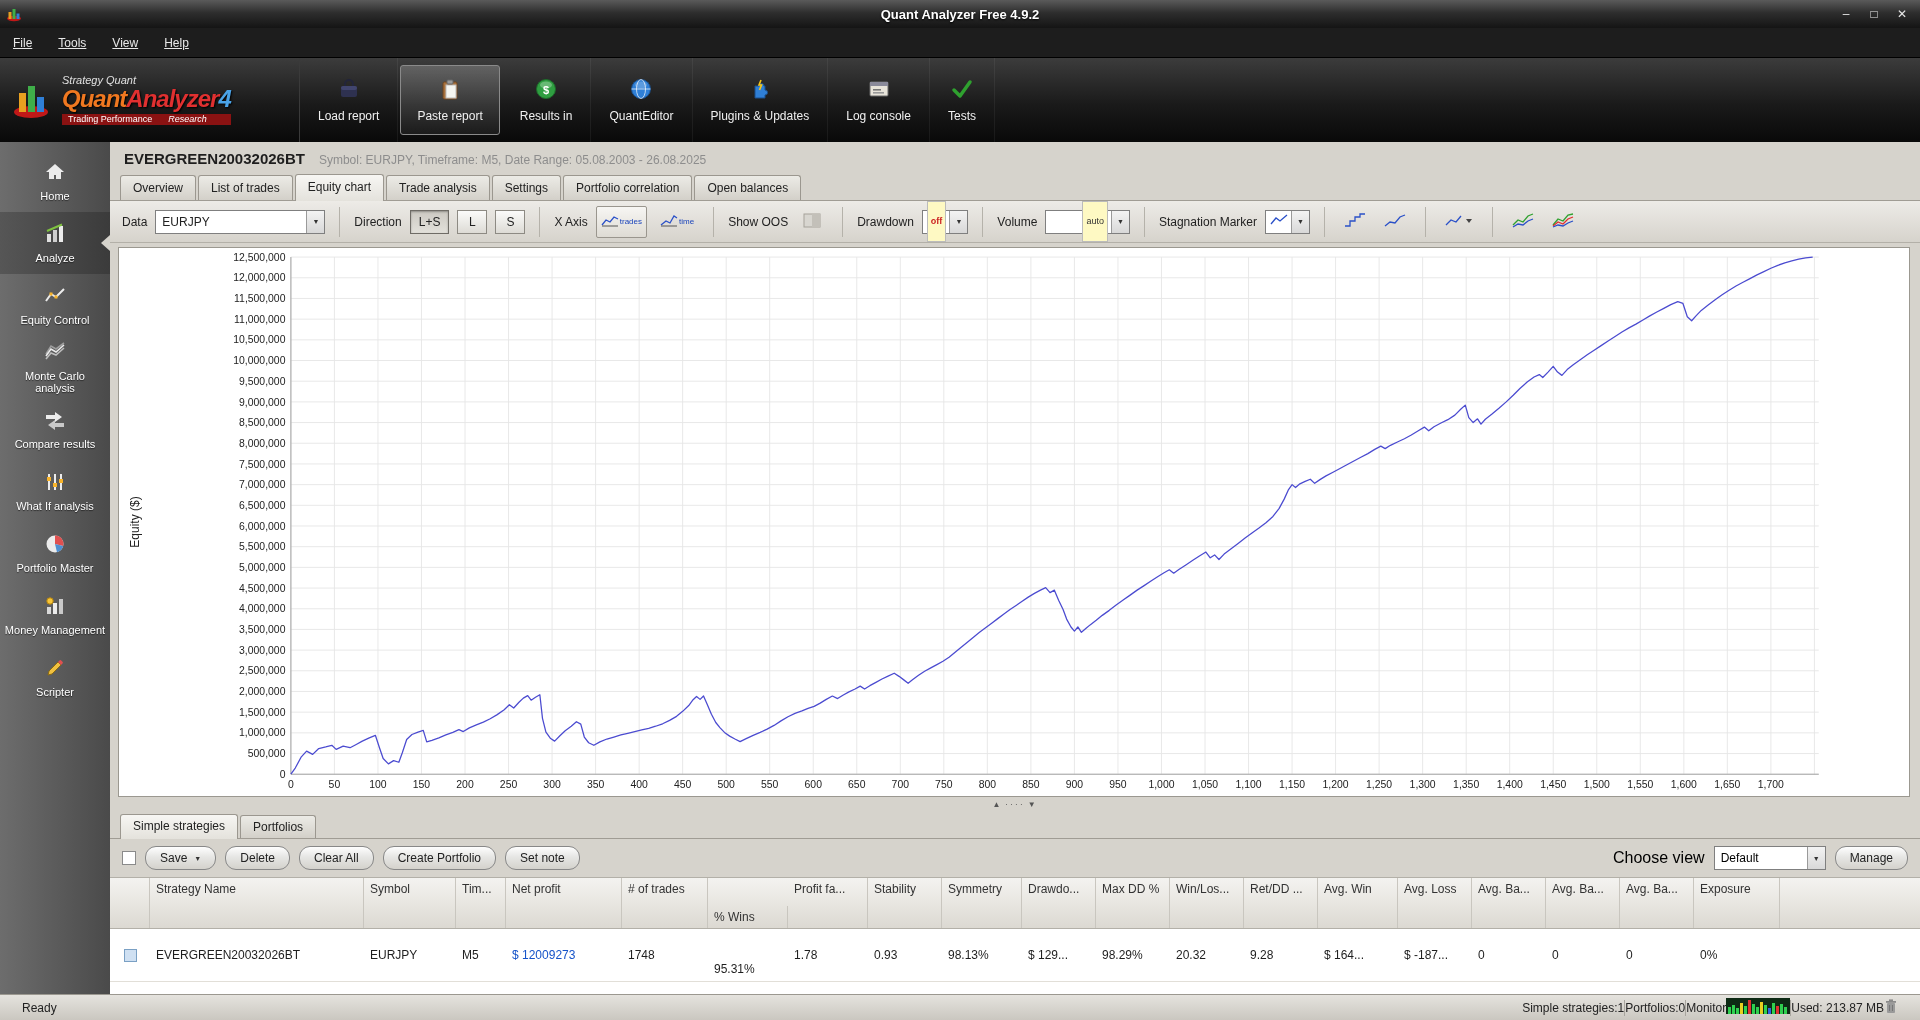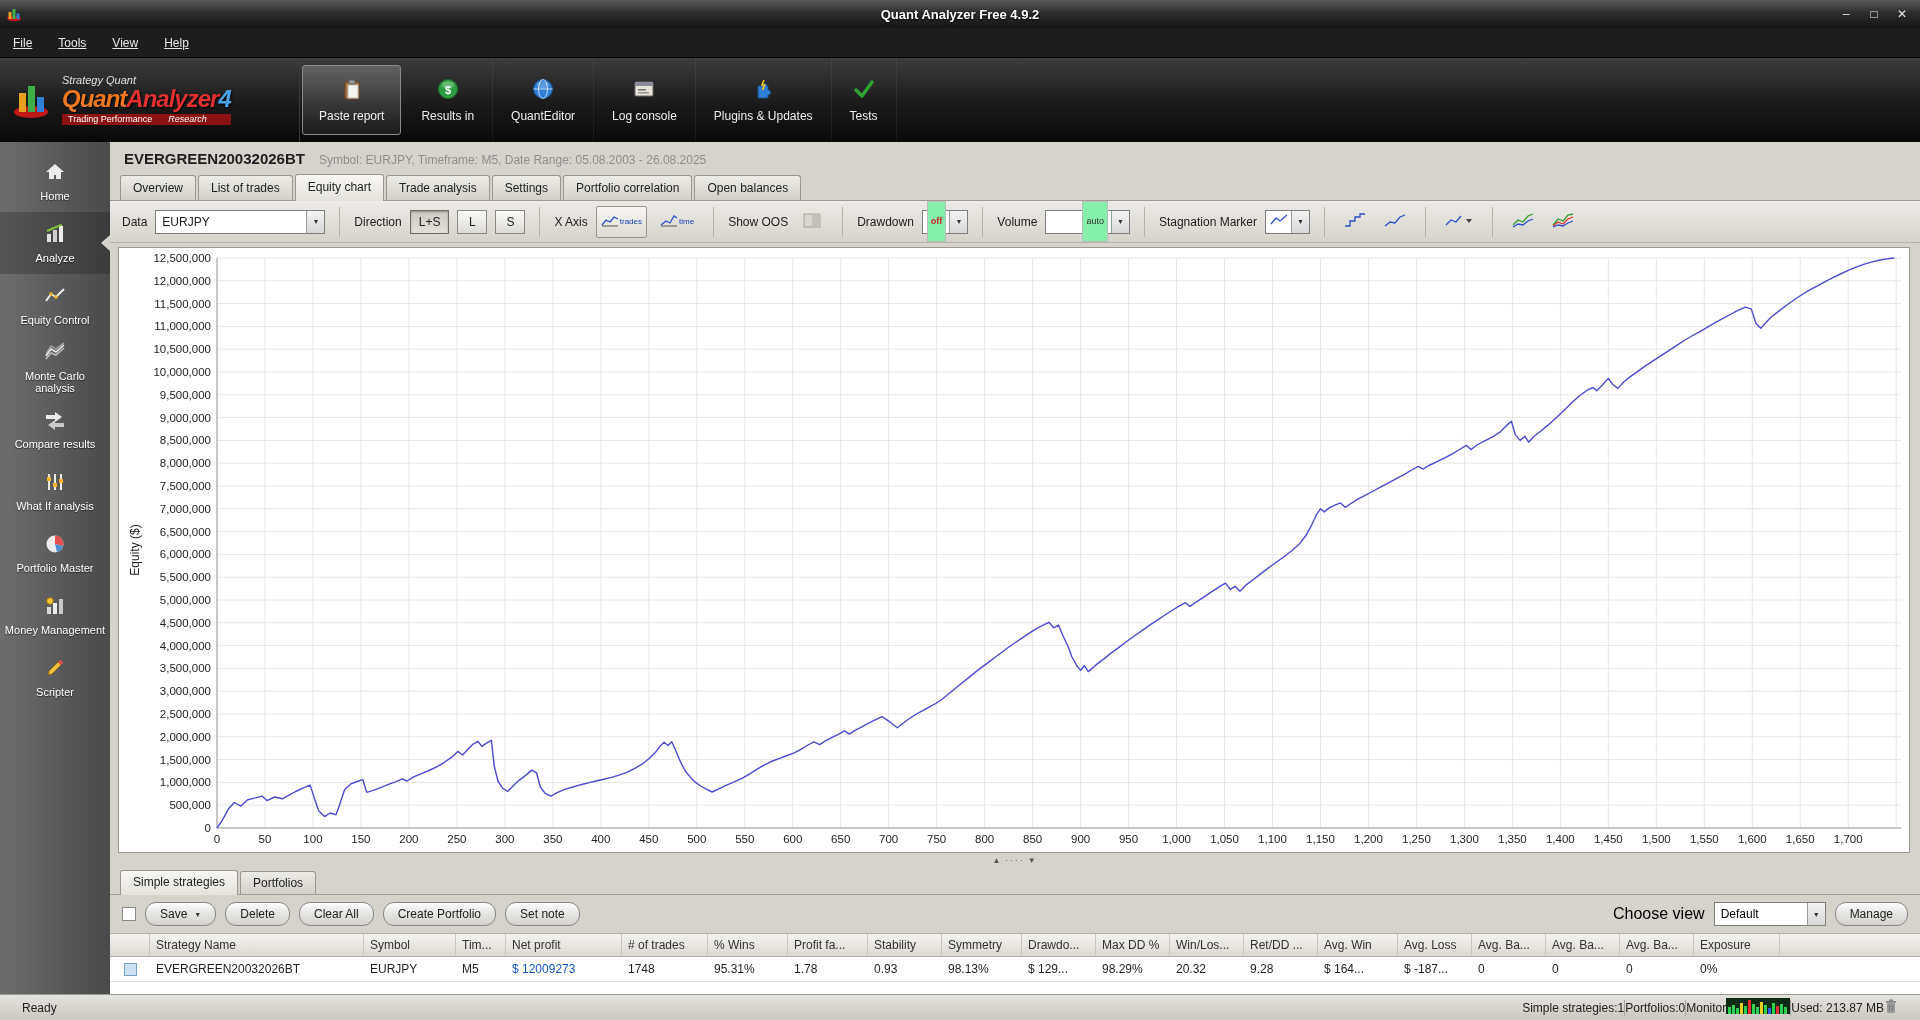--- a/index.html
+++ b/index.html
@@ -56,21 +56,21 @@
   .select{height:24px;background:#fff;border:1px solid #7f7f7f;display:flex;align-items:center;font-size:12px;padding-left:6px;}
   .select-arrow{margin-left:auto;width:18px;height:100%;display:flex;align-items:center;justify-content:center;background:linear-gradient(#f3f3f3,#d8d8d8);border-left:1px solid #9a9a9a;font-size:7px;color:#333;}
   .data-select{width:170px;}
   .view-select{width:112px;}
   .small-select{padding-left:4px;gap:3px;}
   .toggle{height:24px;min-width:30px;padding:0 8px;display:flex;align-items:center;justify-content:center;background:linear-gradient(#fbfbfa,#dddbd5);border:1px solid #8d8a83;font-size:12px;}
   .toggle.pressed{background:linear-gradient(#ccc9c2,#e2e0da);border-color:#6f6c66;box-shadow:inset 0 1px 2px rgba(0,0,0,.3);}
   .mini-btn{height:32px;min-width:32px;padding:2px 4px;display:flex;flex-direction:row;align-items:center;justify-content:center;gap:1px;border:1px solid transparent;border-radius:2px;}
   .mini-btn.active{border-color:#9a968e;background:linear-gradient(#f7f6f3,#dedbd4);}
   .mini-cap{font-size:8px;color:#1a44bb;line-height:1;}
-  .dd-chip{font-size:9px;font-weight:bold;border:1px solid #bbb;padding:15px 3px;background:#86efac;line-height:1;}
+  .dd-chip{font-size:9px;font-weight:bold;border:1px solid #bbb;padding:15px 3px;background:#fef9c3;line-height:1;}
   .dd-off{color:#cc2222;}
   .dd-auto{color:#333;font-weight:normal;margin-left:32px;}
 
   .chart-region{flex:1;display:flex;flex-direction:column;padding:4px 10px 0 8px;min-height:0;}
   .chart-box{flex:1;background:#fff;border:1px solid #9b9890;position:relative;min-height:0;}
   #equity-svg{position:absolute;left:0;top:0;width:100%;height:100%;}
   .equity-label{position:absolute;top:50%;left:16px;transform:translate(-50%,-50%) rotate(-90deg);white-space:nowrap;font-size:12px;color:#222;}
   .splitter{height:15px;display:flex;align-items:center;justify-content:center;gap:5px;color:#555;font-size:8px;flex:0 0 auto;}
 
   .bottom-tabs{display:flex;gap:2px;padding:2px 10px 0;align-items:flex-end;border-bottom:1px solid #a09c94;flex:0 0 auto;}
@@ -84,21 +84,21 @@
   .actions-right{margin-left:auto;display:flex;align-items:center;gap:9px;}
 
   .table-zone{background:#fff;flex:0 0 auto;border-top:1px solid #b3b0a8;}
   .thead{display:flex;background:linear-gradient(#f4f3f0,#dcd9d2);border-bottom:1px solid #b3b0a8;font-size:12px;color:#333;}
   .th{padding:4px 6px;border-right:1px solid #c9c6bf;overflow:hidden;white-space:nowrap;flex:0 0 auto;}
   .trow{display:flex;background:#fff;font-size:12px;color:#1e1e1e;border-bottom:1px solid #e2dfd8;align-items:center;}
   .td{padding:5px 6px;overflow:hidden;white-space:nowrap;flex:0 0 auto;}
   .fill{flex:1 1 auto;border-right:none;}
   .c0{width:40px;display:flex;justify-content:center;}
   .c1{width:214px;}.c2{width:92px;}.c3{width:50px;}.c4{width:116px;}.c5{width:86px;}
-  .c6{width:80px;}.c7{width:80px;}.c8{width:74px;}.c9{width:80px;}.c10{width:74px;}
+  .c6{width:80px;margin-top:28px;}.c7{width:80px;}.c8{width:74px;}.c9{width:80px;}.c10{width:74px;}
   .c11{width:74px;}.c12{width:74px;}.c13{width:74px;}.c14{width:80px;}.c15{width:74px;}
   .c16{width:74px;}.c17{width:74px;}.c18{width:74px;}.c19{width:86px;}
   .row-check{width:13px;height:13px;background:#cfe0f2;border:1px solid #7aa0c4;}
   .table-fill{height:12px;background:#fff;flex:0 0 auto;}
 
   
   .statusbar{height:26px;background:linear-gradient(#e5e3de,#cac7c0);border-top:1px solid #9b9890;display:flex;align-items:center;font-size:12px;color:#222;padding:0 22px;flex:0 0 auto;}
   .status-right{margin-left:auto;display:flex;align-items:center;}
   .sb-sep{width:1px;height:16px;background:#a8a59e;}
 </style>
@@ -142,20 +142,28 @@
       <div class="logo-text">
         <span class="logo-script">Strategy Quant</span>
         <span class="logo-main"><span class="logo-word1">Quant</span><span class="logo-word2">Analyzer</span><span class="logo-num">4</span></span>
         <span class="logo-banner">
             <span>Trading Performance</span>
             <span class="research">Research</span>
           </span>
       </div>
     </div>
 
+    <div class="tb-btn">
+      <span><svg width="24" height="24" viewBox="0 0 24 24">
+            <path d="M8 9 V7 a4 4 0 0 1 8 0 V9" fill="none" stroke="#23253a" stroke-width="2"></path>
+            <rect x="4" y="9" width="16" height="11" rx="2" fill="#2e3150"></rect>
+            <rect x="4" y="9" width="16" height="4" rx="2" fill="#41456e"></rect>
+          </svg></span>
+      <span class="tb-label">Load report</span>
+    </div>
     <div class="tb-btn active">
       <span><svg width="24" height="24" viewBox="0 0 24 24">
             <rect x="5" y="5" width="14" height="17" rx="1.5" fill="#a8713c" stroke="#6d4520"></rect>
             <rect x="8" y="8" width="10" height="13" fill="#f5f5f0" stroke="#bbb"></rect>
             <rect x="9" y="3" width="6" height="4" rx="1" fill="#9a9a9a" stroke="#666"></rect>
           </svg></span>
       <span class="tb-label">Paste report</span>
     </div>
     <div class="tb-btn">
       <span><svg width="24" height="24" viewBox="0 0 24 24">
@@ -169,33 +177,33 @@
       <span><svg width="24" height="24" viewBox="0 0 24 24">
             <circle cx="12" cy="12" r="9.5" fill="#2f7fd6" stroke="#1a4f8c"></circle>
             <ellipse cx="12" cy="12" rx="4.5" ry="9.5" fill="none" stroke="rgba(255,255,255,.7)"></ellipse>
             <line x1="2.5" y1="12" x2="21.5" y2="12" stroke="rgba(255,255,255,.7)"></line>
             <ellipse cx="12" cy="8" rx="6" ry="3.5" fill="rgba(255,255,255,.22)"></ellipse>
           </svg></span>
       <span class="tb-label">QuantEditor</span>
     </div>
     <div class="tb-btn">
       <span><svg width="24" height="24" viewBox="0 0 24 24">
+            <path d="M7 9 h4 a2.5 2.5 0 1 1 5 0 h1 v4 a2.5 2.5 0 1 1 0 5 v3 H7 Z" fill="#2f7fd6" stroke="#1a4f8c"></path>
+            <path d="M13 3 l-2 5 h2.5 l-2 5" fill="none" stroke="#f5c518" stroke-width="1.6"></path>
+          </svg></span>
+      <span class="tb-label">Plugins &amp; Updates</span>
+    </div>
+    <div class="tb-btn">
+      <span><svg width="24" height="24" viewBox="0 0 24 24">
             <rect x="3" y="5" width="18" height="14" rx="1" fill="#e8e4da" stroke="#6a6a6a"></rect>
             <rect x="3" y="5" width="18" height="4" fill="#8a8a9a"></rect>
             <rect x="6" y="12" width="8" height="1.6" fill="#777"></rect>
             <rect x="6" y="15" width="11" height="1.6" fill="#999"></rect>
           </svg></span>
       <span class="tb-label">Log console</span>
-    </div>
-    <div class="tb-btn">
-      <span><svg width="24" height="24" viewBox="0 0 24 24">
-            <path d="M7 9 h4 a2.5 2.5 0 1 1 5 0 h1 v4 a2.5 2.5 0 1 1 0 5 v3 H7 Z" fill="#2f7fd6" stroke="#1a4f8c"></path>
-            <path d="M13 3 l-2 5 h2.5 l-2 5" fill="none" stroke="#f5c518" stroke-width="1.6"></path>
-          </svg></span>
-      <span class="tb-label">Plugins &amp; Updates</span>
     </div>
     <div class="tb-btn">
       <span><svg width="24" height="24" viewBox="0 0 24 24">
             <path d="M4 13 l6 6 L20 5" fill="none" stroke="#2fa12f" stroke-width="3.5" stroke-linecap="round" stroke-linejoin="round"></path>
           </svg></span>
       <span class="tb-label">Tests</span>
     </div>
   </div>
 
   <div class="main">

